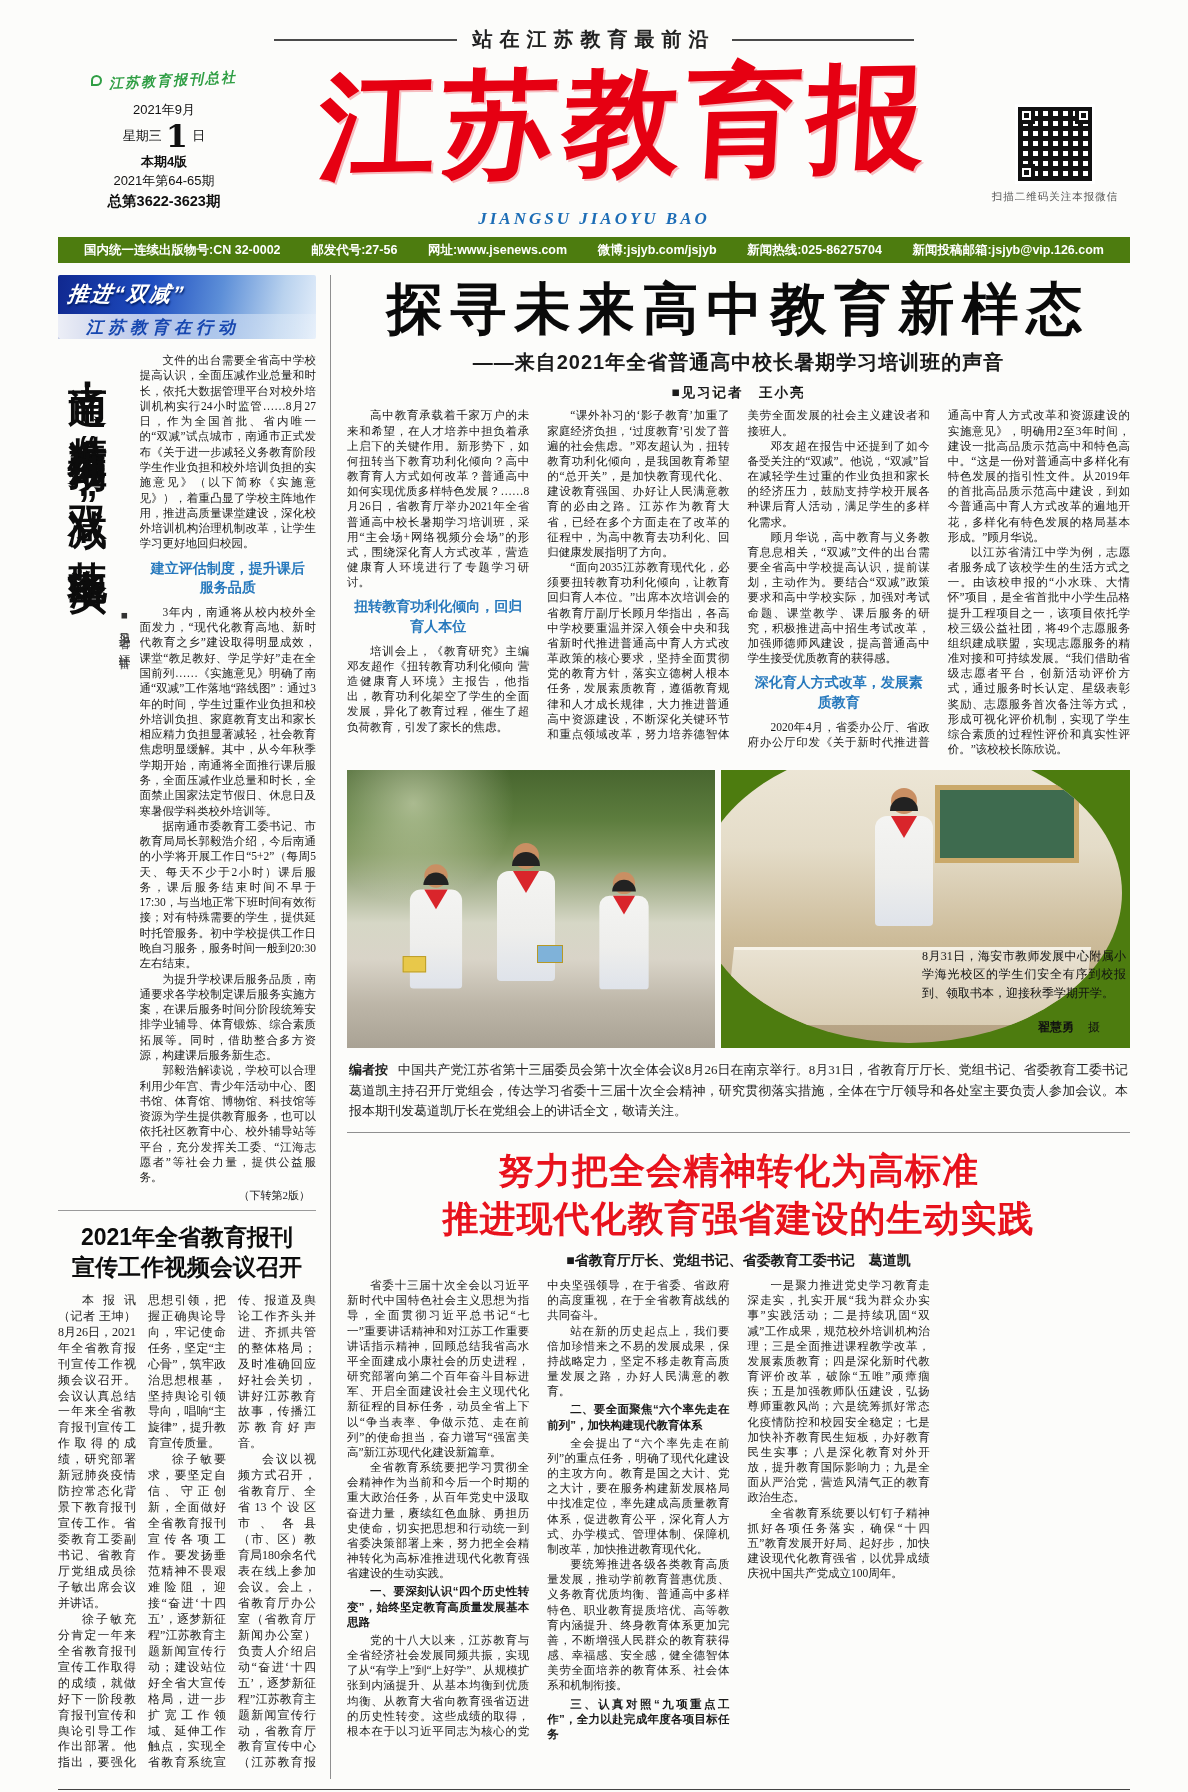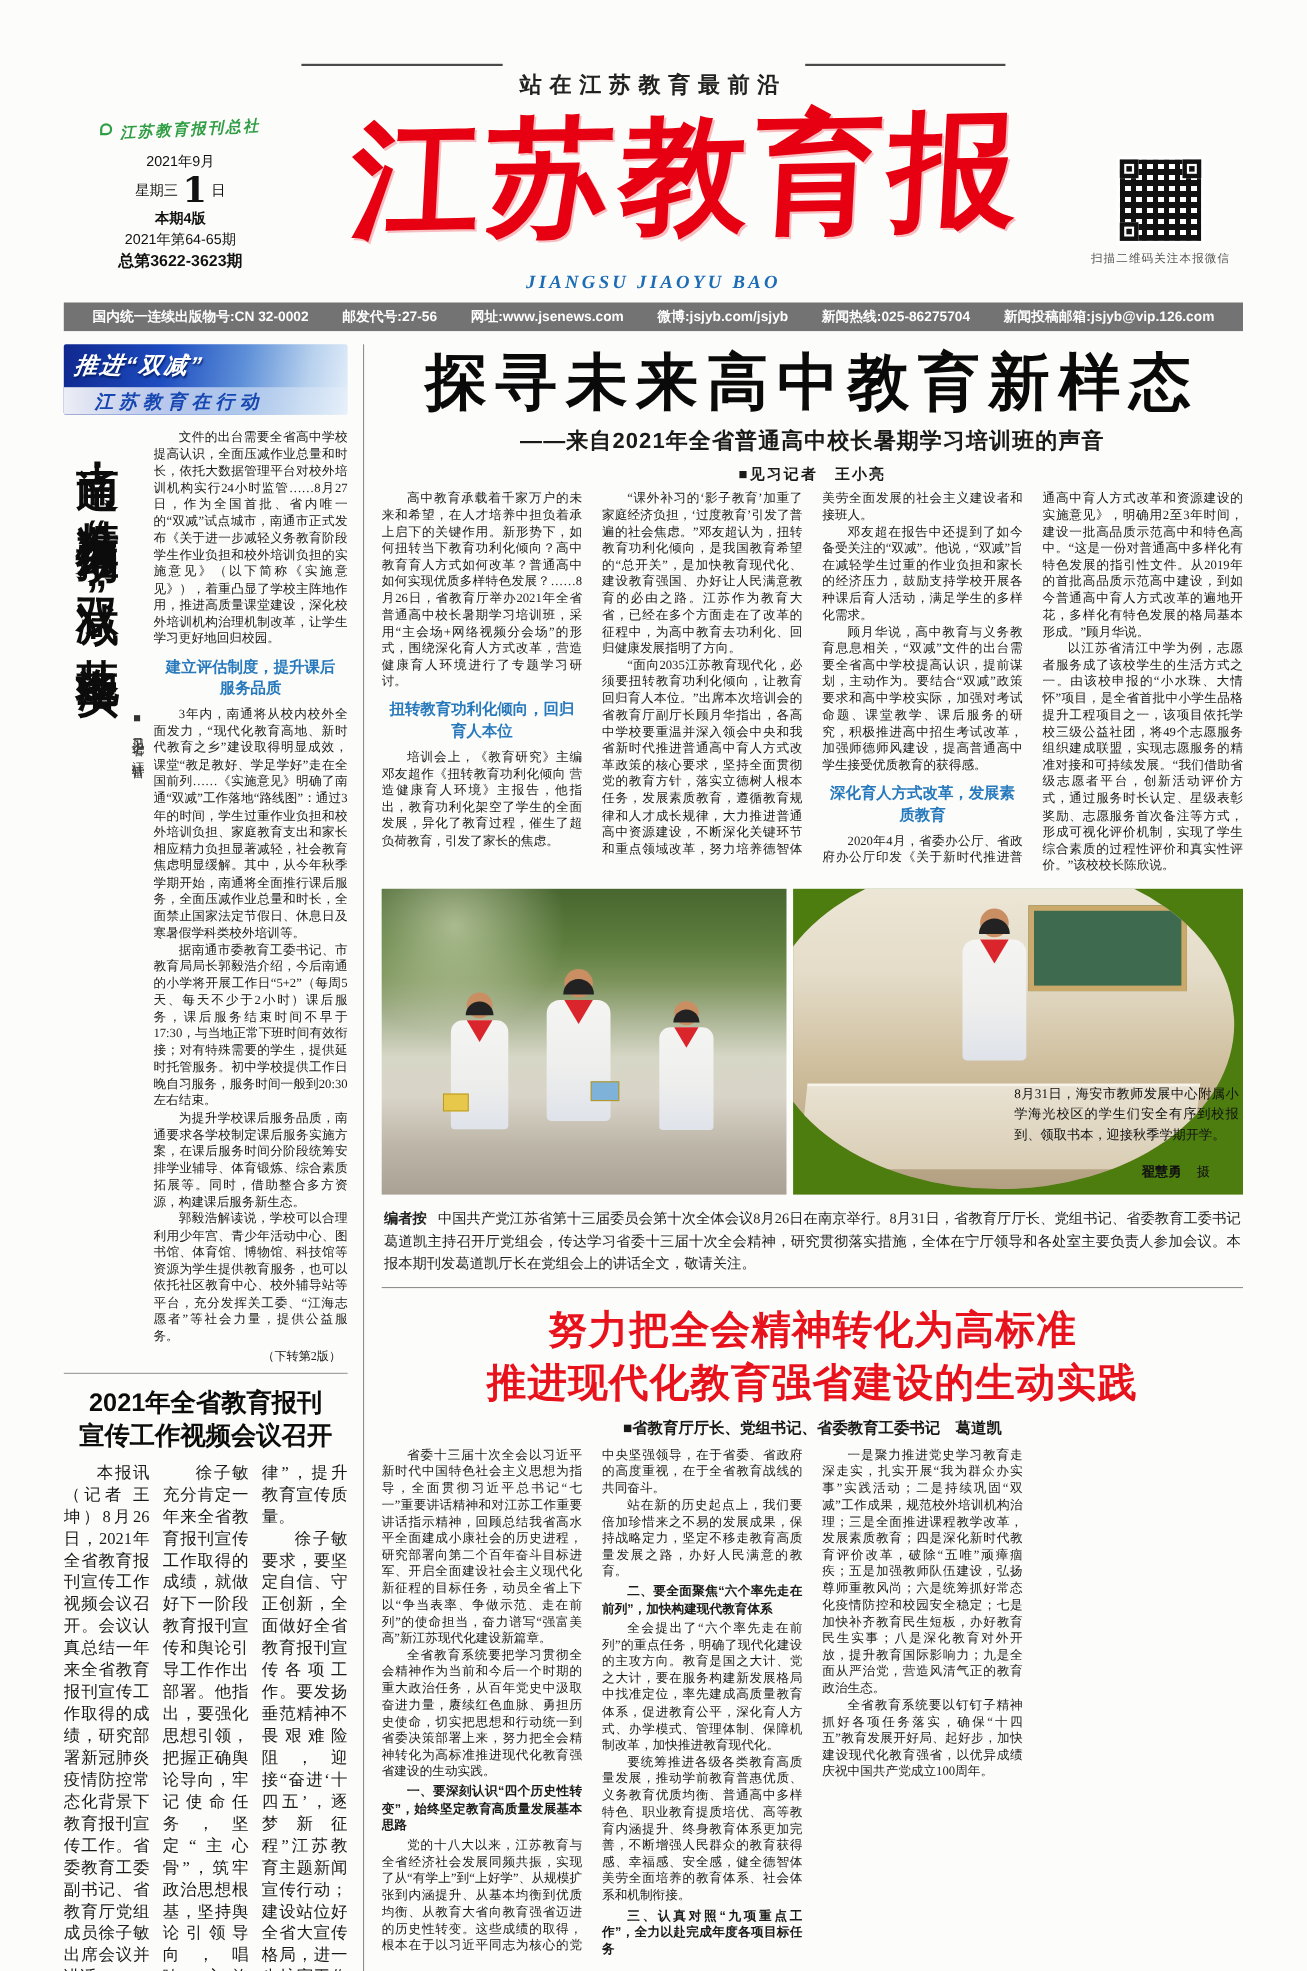--- a/index.html
+++ b/index.html
@@ -7,21 +7,21 @@
   .page {
     position:relative; width:1188px; height:1792px; margin:0 auto;
     background:#fcfcfa; overflow:hidden; color:#1a1a1a;
     font-family:"Liberation Serif","DejaVu Serif",serif;
   }
   .inner { padding:26px 58px 0; }
 
   
   .slogan-row { display:flex; align-items:center; justify-content:center; gap:16px; margin:0 auto 4px; width:640px; }
   .slogan-row .rule { flex:1; border-top:2px solid #4a4a4a; height:0; }
-  .slogan { font-size:20px; font-weight:700; letter-spacing:7px; color:#222; white-space:nowrap;margin-top:38px; }
+  .slogan { font-size:20px; font-weight:700; letter-spacing:7px; color:#222; white-space:nowrap; }
 
   
   .masthead { display:flex; height:152px; }
   .mh-left { width:212px; text-align:center; padding-top:14px; font-family:"Liberation Sans",sans-serif; }
   .press-logo { color:#2f9e44; font-style:italic; font-weight:700; font-size:14px; letter-spacing:2px;
     transform:rotate(-3deg); display:inline-block; font-family:"DejaVu Serif",serif; }
   .logo-dot { display:inline-block; width:11px; height:11px; border:2px solid #2f9e44; border-radius:50% 50% 50% 0; margin-right:3px; vertical-align:-1px;}
   .date-block { margin-top:10px; font-size:13px; line-height:1.5; color:#111; }
   .date-row2 { display:flex; align-items:center; justify-content:center; gap:4px; }
   .date-day { font-size:32px; font-weight:700; line-height:1; font-family:"DejaVu Serif",serif; }
@@ -35,21 +35,21 @@
       repeating-linear-gradient(0deg,#111 0 5px,transparent 5px 10px),
       repeating-linear-gradient(90deg,#111 0 5px,#fff 5px 10px); outline:3px solid #fff; }
   .qr .pm { position:absolute; width:17px; height:17px; border:4px solid #111; background:#fff; }
   .qr .pm::after { content:""; position:absolute; inset:2px; background:#111; }
   .pm.tl{ top:0; left:0;} .pm.tr{ top:0; right:0;} .pm.bl{ bottom:0; left:0;}
   .qr-caption { font-size:10.5px; color:#555; margin-top:9px; letter-spacing:1px; }
   .pinyin { text-align:center; color:#1d6db6; font-style:italic; font-weight:700; letter-spacing:3px;
     font-size:17px; font-family:"Liberation Serif",serif; margin:0 0 8px; }
 
   
-  .info-bar { height:26px; background:#737373; display:flex; align-items:center; justify-content:space-between;
+  .info-bar { height:26px; background:#4d7c0f; display:flex; align-items:center; justify-content:space-between;
     padding:0 26px; margin-top:2px; }
   .infobar-item { color:#fff; font-size:12.5px; font-weight:700; font-family:"Liberation Sans",sans-serif; white-space:nowrap; }
 
   
   .content { display:grid; grid-template-columns:272px 1fr; margin-top:12px; }
   .left-col { padding-right:14px; }
   .main-col { border-left:1px solid #8f8f8f; padding-left:16px; }
 
   
   .campaign-banner { height:64px; border-radius:2px; position:relative; overflow:hidden;
@@ -73,21 +73,21 @@
   .left-body p.para, .colbody p.para { margin:0; text-indent:2em; }
   p.subhead { color:#2779bd; font-weight:700; text-align:center; text-indent:0; margin:7px 6px;
     font-size:14px; line-height:1.4; font-family:"Liberation Sans",sans-serif; break-inside:avoid; }
   p.endmark { text-align:right; text-indent:0; margin:2px 6px 0 0; font-size:11px; }
   p.boldp { font-weight:700; font-family:"Liberation Sans",sans-serif; text-indent:2em; margin:3px 0; }
 
   
   .bottom-left { padding-top:12px; }
   .bl-headline { text-align:center; font-family:"Liberation Sans",sans-serif; font-weight:900;
     font-size:23px; line-height:1.3; margin:0; color:#0c0c0c; }
-  .bl-body { column-count:3; column-gap:12px; height:486px; margin-top:10px; font-size:15px;
+  .bl-body { column-count:3; column-gap:12px; height:486px; margin-top:10px; font-size:12px;
     line-height:1.33; text-align:justify; overflow:hidden; column-fill:auto; }
 
   
   .main-headline { text-align:center; font-family:"Liberation Sans",sans-serif; font-weight:900;
     font-size:56px; letter-spacing:8px; margin:2px 0 0; line-height:1.15; color:#0a0a0a; }
   .main-subtitle { text-align:center; font-family:"Liberation Sans",sans-serif; font-weight:700;
     font-size:20px; margin:8px 0 0; letter-spacing:1px; }
   .main-byline { text-align:center; font-family:"Liberation Sans",sans-serif; font-weight:700;
     font-size:13.5px; margin:8px 0 6px; letter-spacing:2px; }
   .main-body { column-count:4; column-gap:18px; height:356px; font-size:11.5px; line-height:1.32;

